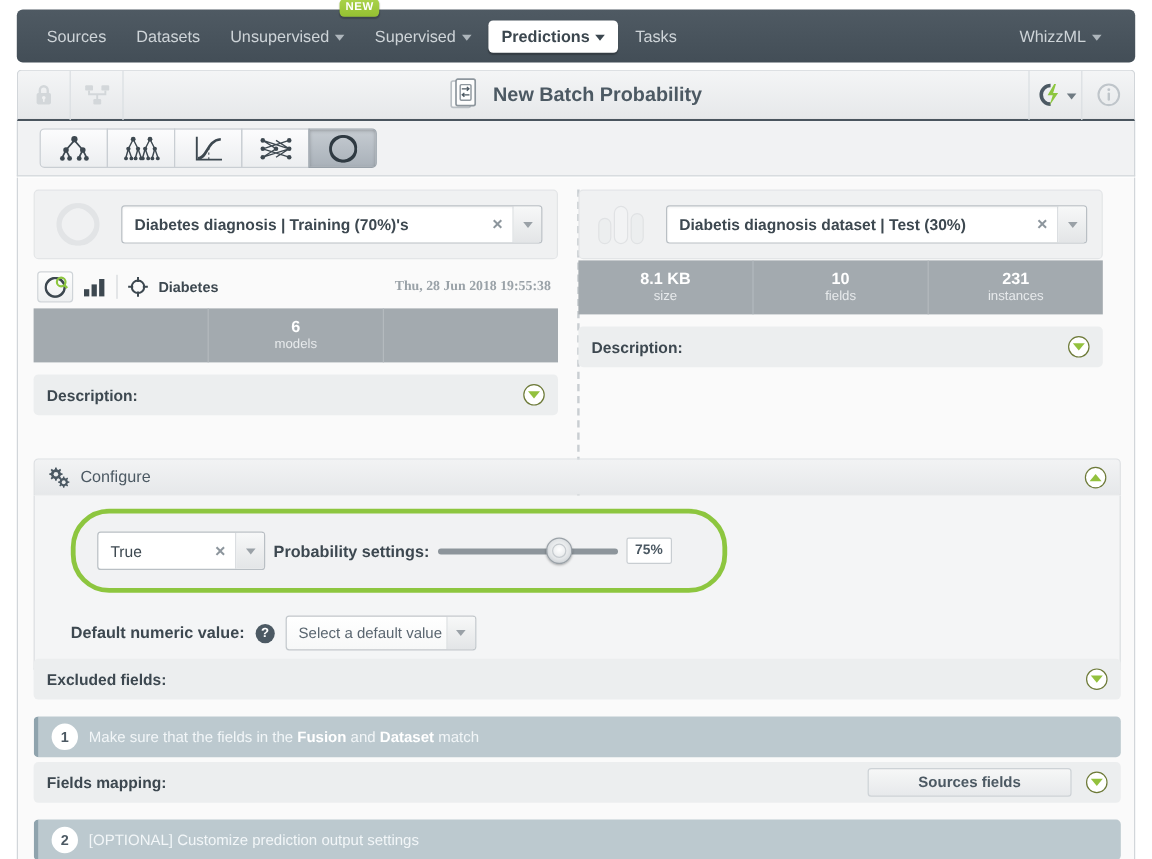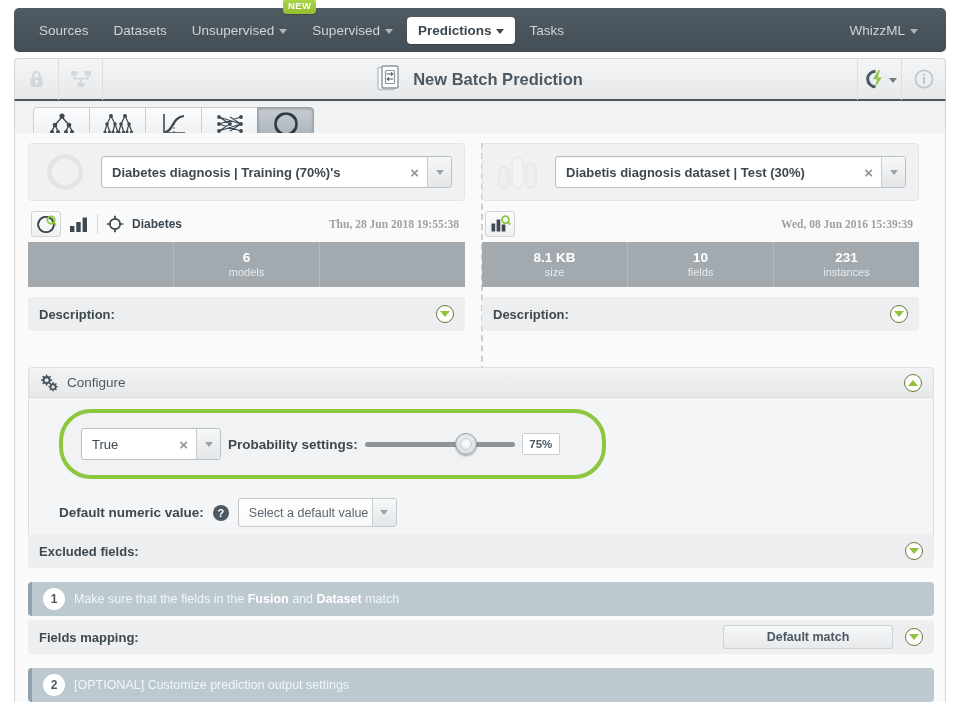--- a/index.html
+++ b/index.html
@@ -112,21 +112,21 @@
   .typebtn:first-child { border-radius: 4px 0 0 4px; }
   .typebtn:last-child { border-radius: 0 4px 4px 0; }
   .typebtn.selected {
     background: linear-gradient(to bottom, #c6ccd2 0%, #a9b1b9 100%);
     border-color: #98a1a9;
     box-shadow: inset 0 1px 3px rgba(0,0,0,.25);
   }
 
   
   .canvas {
-    position: absolute; left: 14px; top: 133px; width: 932px; height: 569px;
+    position: absolute; left: 14px; top: 148px; width: 932px; height: 569px;
     background: #fafafa;
     border-left: 1px solid #d2d6da;
     border-right: 1px solid #d2d6da;
   }
 
   
   .panels {
     position: absolute; left: 13px; top: 10px;
     width: 906px; display: flex; gap: 17px;
   }
@@ -410,21 +410,21 @@
     </svg>
   </div>
   <div class="hb-title">
     <svg width="27" height="28" viewBox="0 0 27 28">
       <rect x="1" y="2.5" width="16" height="22" rx="1.5" fill="#fafbfb" stroke="#b9bfc4" stroke-width="1.4"></rect>
       <rect x="5" y="1" width="16" height="22" rx="1.5" fill="#fdfdfd" stroke="#8d969d" stroke-width="1.4"></rect>
       <rect x="8.5" y="5.5" width="9" height="13" rx="1" fill="#ffffff" stroke="#8d969d" stroke-width="1.2"></rect>
       <path d="M9.8 9 h6 M14 7.4 l1.8 1.6 -1.8 1.6" stroke="#4c5963" stroke-width="1.1" fill="none"></path>
       <path d="M16.2 14 h-6 M12 12.4 l-1.8 1.6 1.8 1.6" stroke="#4c5963" stroke-width="1.1" fill="none"></path>
     </svg>
-    <span>New Batch Prediction</span>
+    <span>New Batch Probability</span>
   </div>
   <div class="hb-right">
     <div class="hb-btn">
       <svg width="26" height="20" viewBox="0 0 26 20">
         <path d="M13.5 2.2 A7.6 7.6 0 1 0 13.5 17.8" fill="none" stroke="#4c5963" stroke-width="3"></path>
         <path d="M16.5 1 L11 10.3 h4.3 L12.6 19 L19.8 8.6 h-4.2 L18 1 z" fill="#8dc63f"></path>
       </svg>
       <span class="caret" style="border-top-color:#6f7a82;margin-left:1px;"></span>
     </div>
     <div class="hb-btn">
@@ -583,32 +583,20 @@
           <div class="select-val">
             <span>Diabetis diagnosis dataset | Test (30%)</span>
             <span class="sel-clear">×</span>
           </div>
           <div class="select-arrow">
             <i class="arrow-dn"></i>
           </div>
         </div>
       </div>
 
-      <div class="meta-row">
-        <div class="icon-sq">
-          <svg width="21" height="19" viewBox="0 0 21 19">
-            <rect x="1.5" y="8.5" width="3.7" height="8" fill="#3d4850"></rect>
-            <rect x="6.6" y="4.5" width="3.7" height="12" fill="#3d4850"></rect>
-            <rect x="11.7" y="9.5" width="3.7" height="7" fill="#3d4850"></rect>
-            <circle cx="15.4" cy="4.6" r="3.5" fill="none" stroke="#8dc63f" stroke-width="1.8"></circle>
-            <path d="M17.9 7.2 L20.2 9.5" stroke="#8dc63f" stroke-width="2"></path>
-          </svg>
-        </div>
-        <span class="res-date">Wed, 08 Jun 2016 15:39:39</span>
-      </div>
 
       <div class="stats">
         <div class="stat">
           <span class="stat-v">8.1 KB</span>
           <span class="stat-l">size</span>
         </div>
         <div class="stat">
           <span class="stat-v">10</span>
           <span class="stat-l">fields</span>
         </div>
@@ -686,21 +674,21 @@
       </span>
   </div>
 
   <div class="step-bar" style="top:449px;">
     <span class="step-num">1</span>
     <span><span>Make sure that the fields in the </span><b>Fusion</b><span> and </span><b>Dataset</b><span> match</span></span>
   </div>
 
   <div class="sec-bar" style="top:487px;">
     <span>Fields mapping:</span>
-    <div class="defbtn">Default match</div>
+    <div class="defbtn">Sources fields</div>
     <span class="circ-arrow gap-arrow">
         <i></i>
       </span>
   </div>
 
   <div class="step-bar" style="top:535px;">
     <span class="step-num">2</span>
     <span>[OPTIONAL] Customize prediction output settings</span>
   </div>
 

